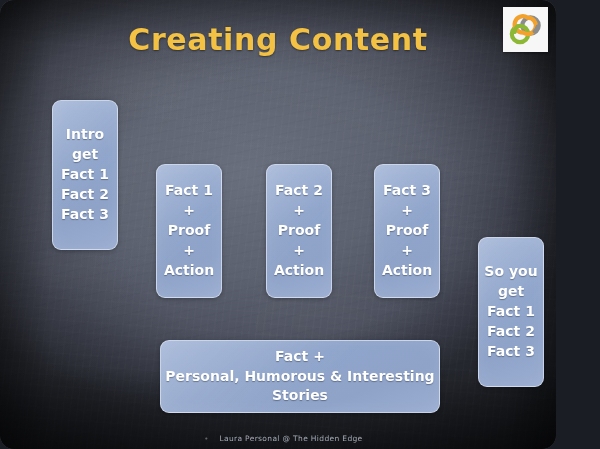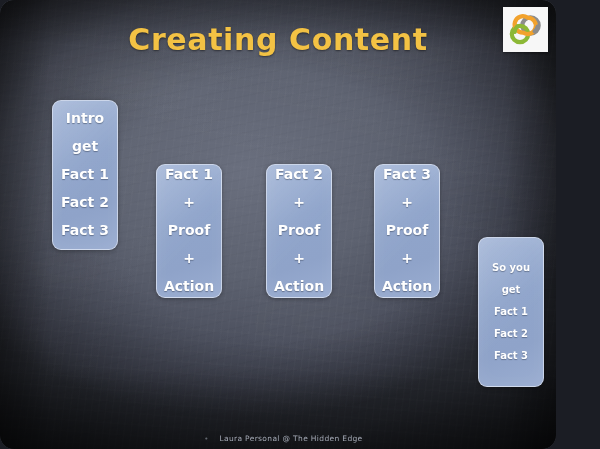--- a/index.html
+++ b/index.html
@@ -93,34 +93,33 @@
       linear-gradient(160deg, #9cb0d4 0%, #90a5cb 40%, #8fa3c9 72%, #9aadd1 100%);
     box-shadow: 0 1px 4px rgba(0,0,0,0.30), inset 0 0 18px rgba(255,255,255,0.07);
     display: flex;
     flex-direction: column;
     align-items: center;
     justify-content: center;
     color: #ffffff;
     font-weight: bold;
     text-shadow: 0 1px 1px rgba(40,50,70,0.45);
     box-sizing: border-box;
-    gap: 8px;
   }
   .box .line {
     line-height: 1.42;
     text-align: center;
     white-space: pre;
   }
 
   
   #box-intro   { left: 52px;  top: 100px; width: 66px;  height: 150px; font-size: 14px; }
   #box-fact1   { left: 156px; top: 164px; width: 66px;  height: 134px; font-size: 14px; }
   #box-fact2   { left: 266px; top: 164px; width: 66px;  height: 134px; font-size: 14px; }
   #box-fact3   { left: 374px; top: 164px; width: 66px;  height: 134px; font-size: 14px; }
-  #box-outro   { left: 478px; top: 237px; width: 66px;  height: 150px; font-size: 10px; }
+  #box-outro   { left: 478px; top: 237px; width: 66px;  height: 150px; font-size: 14px; }
   #box-stories { left: 160px; top: 340px; width: 280px; height: 73px;  font-size: 14px; }
 
   
   .footer {
     position: absolute;
     left: 0;
     right: 0;
     bottom: 6px;
     text-align: center;
     color: #b9bfcc;
@@ -191,18 +190,23 @@
   </div>
 
   <div class="box" id="box-outro">
     <div class="line">So you</div>
     <div class="line">get</div>
     <div class="line">Fact 1</div>
     <div class="line">Fact 2</div>
     <div class="line">Fact 3</div>
   </div>
 
+  <div class="box" id="box-stories">
+    <div class="line">Fact +</div>
+    <div class="line">Personal, Humorous &amp; Interesting</div>
+    <div class="line">Stories</div>
+  </div>
 
   <div class="footer">
     <span class="marker">•</span><span>Laura Personal @ The Hidden Edge</span>
   </div>
 
 </div>
 
 </body></html>

